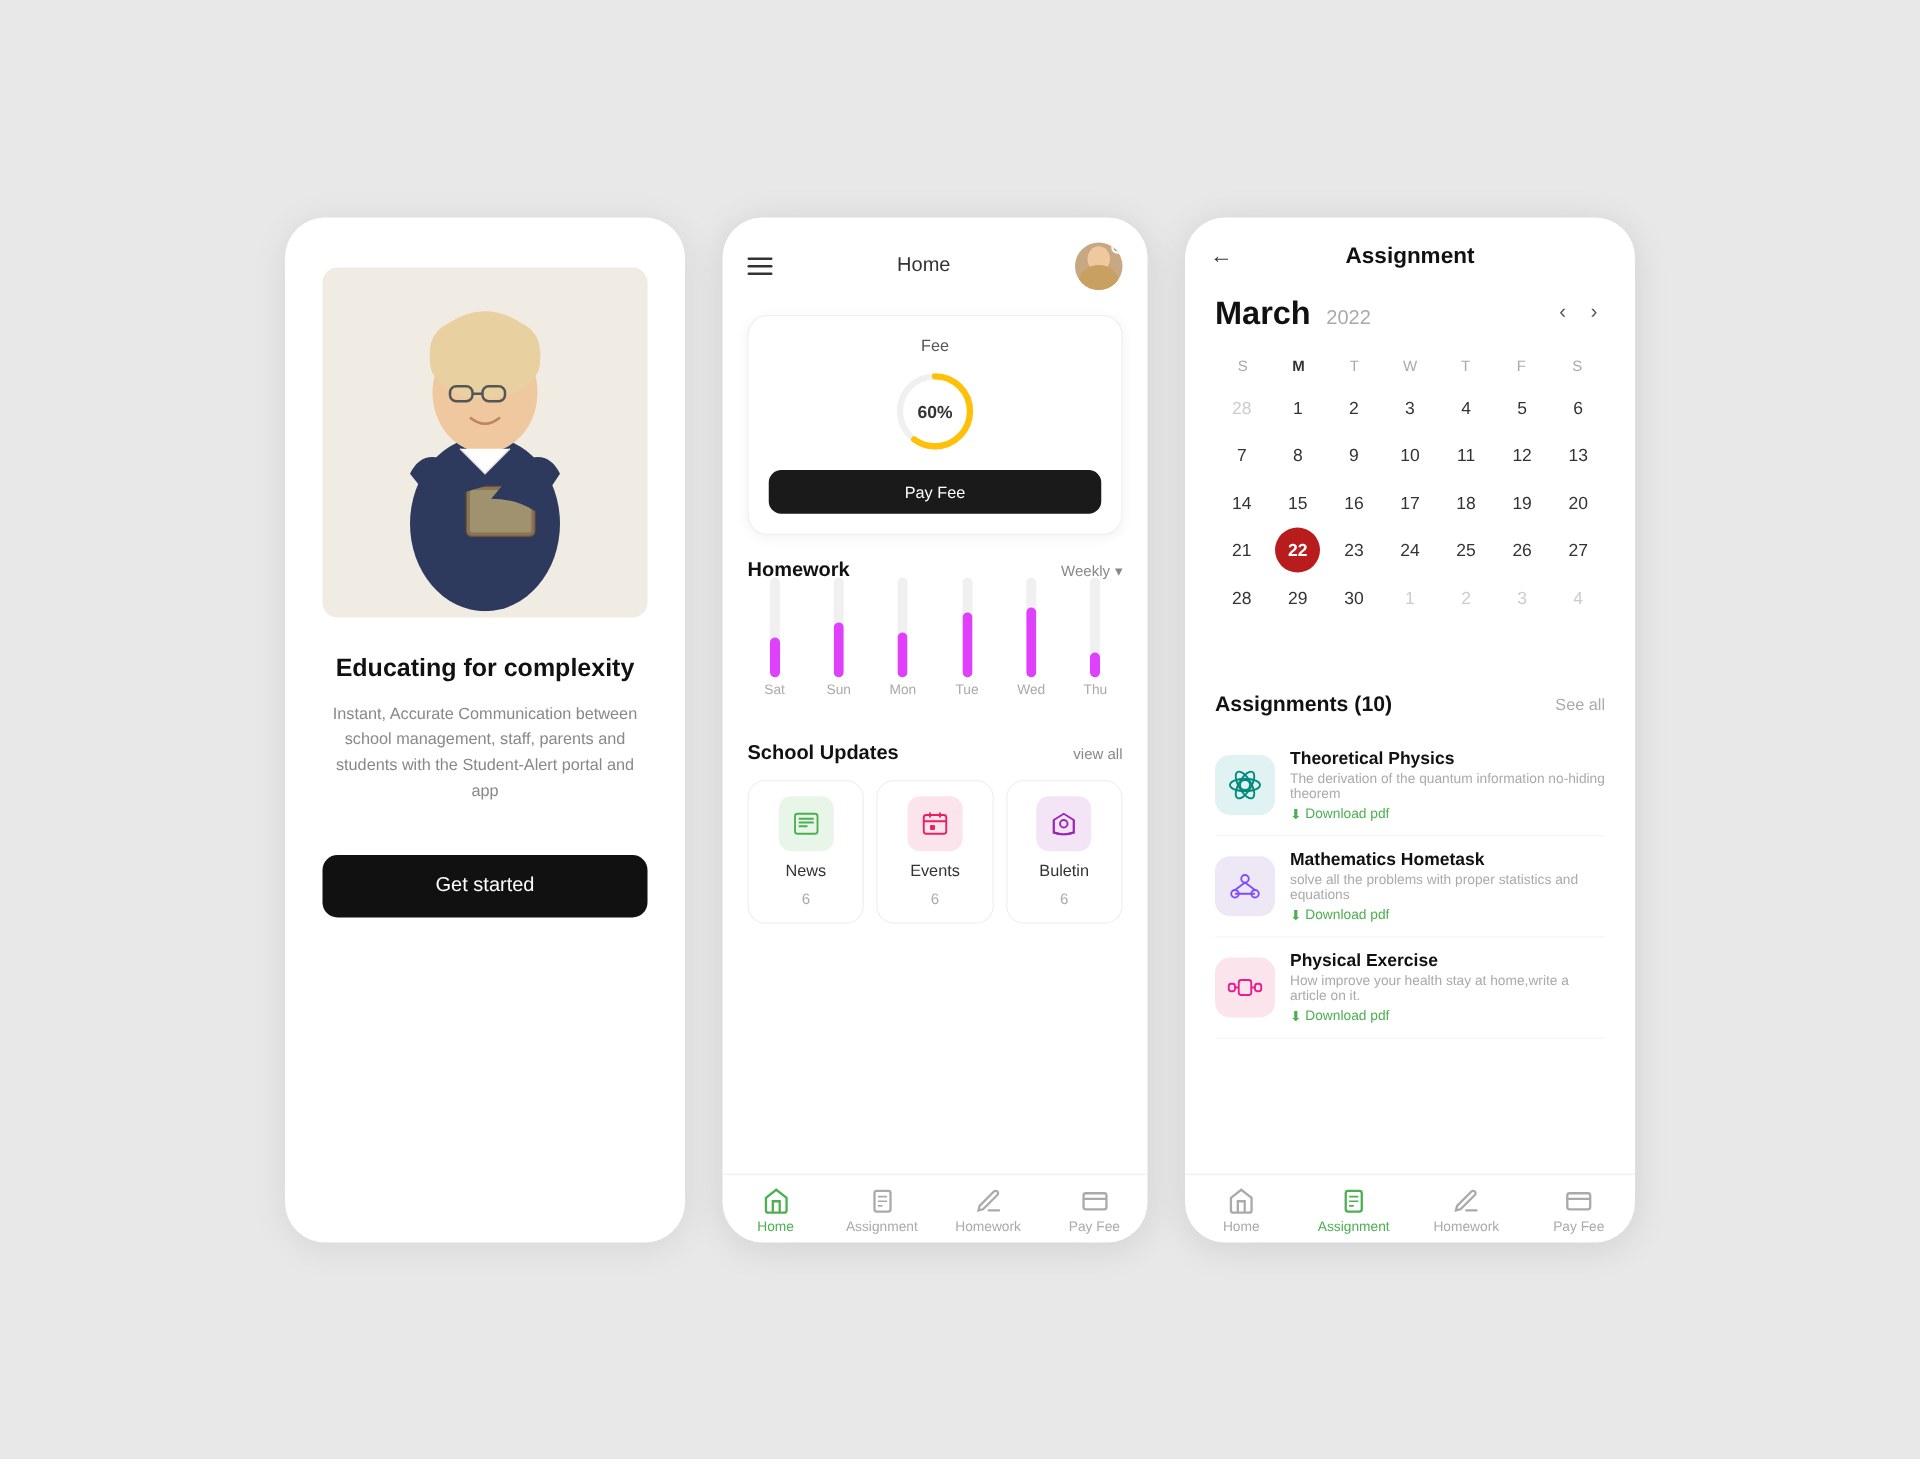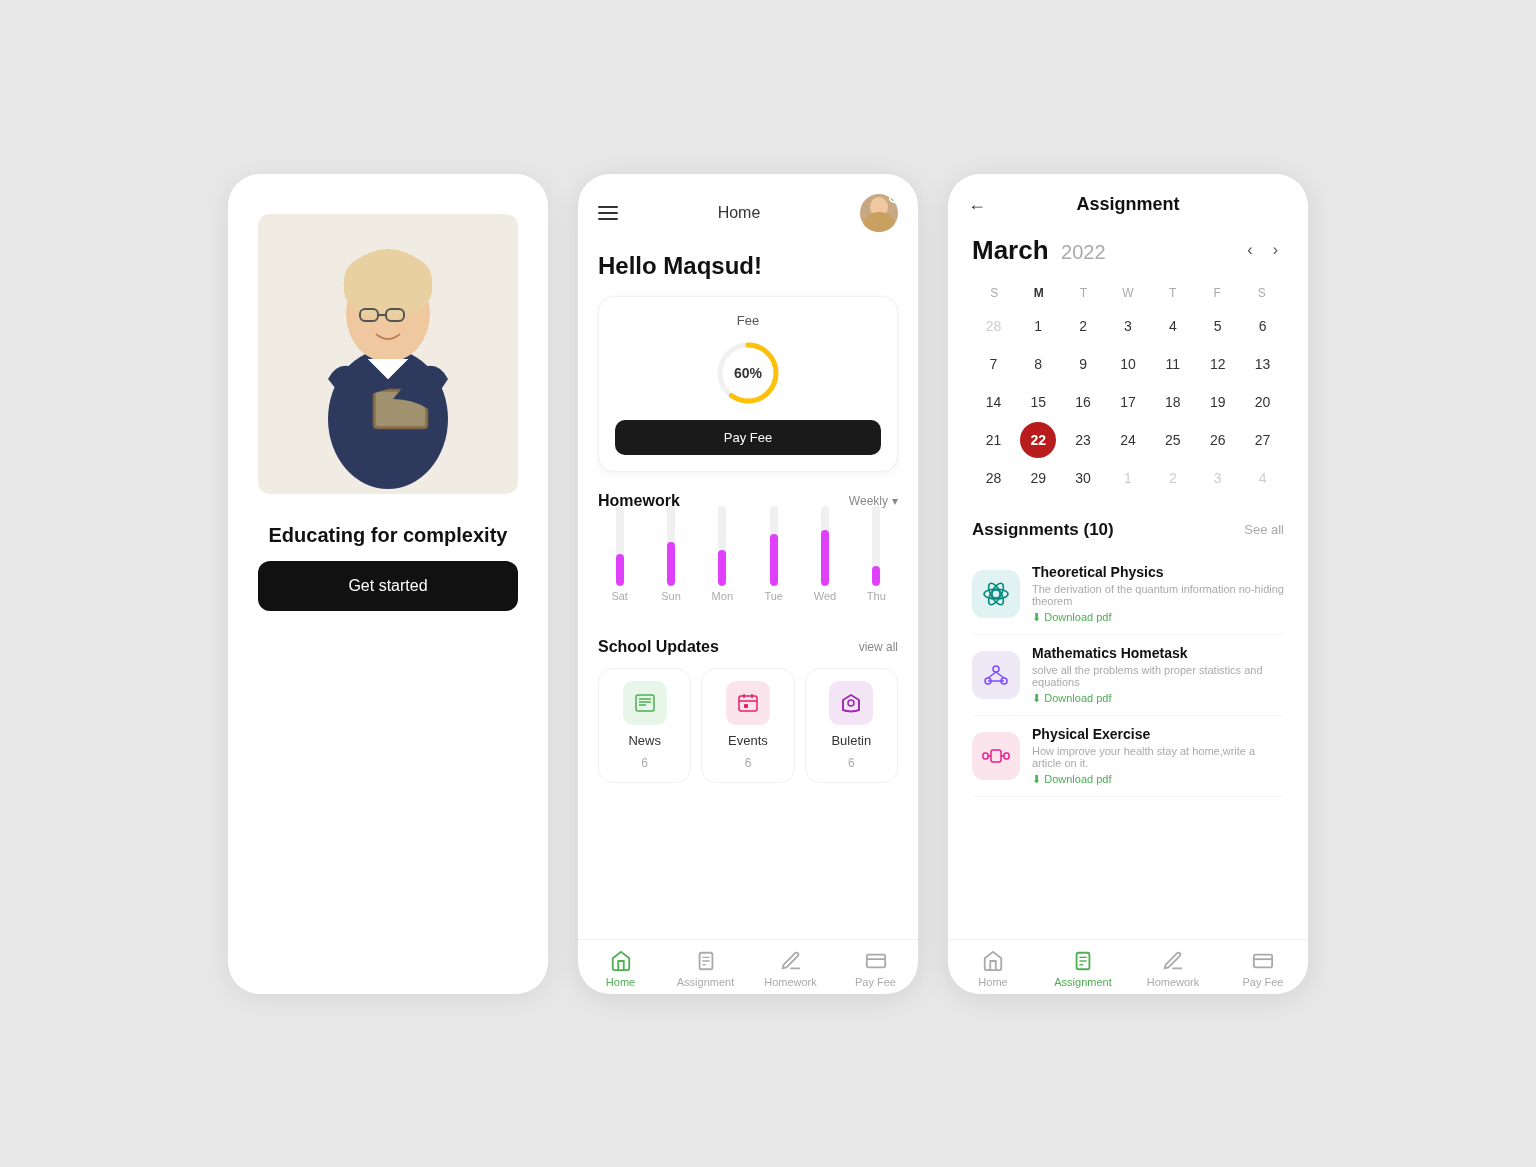--- a/index.html
+++ b/index.html
@@ -368,21 +368,21 @@
       align-items: center;
       justify-content: space-between;
       margin-bottom: 16px;
     }
     .month-title {
       font-size: 26px;
       font-weight: 700;
       color: #111;
     }
     .month-year {
-      font-size: 20px;
+      font-size: 16px;
       font-weight: 400;
       color: #aaa;
       margin-left: 8px;
     }
     .cal-nav-btns { display: flex; gap: 8px; }
     .cal-nav-btn {
       background: none;
       border: none;
       cursor: pointer;
       font-size: 16px;
@@ -427,20 +427,21 @@
     .cal-day.muted { color: #ccc; }
     .cal-day.today {
       background: #b91c1c;
       color: #fff;
       font-weight: 700;
       border-radius: 50%;
     }
     .assignments-section {
       padding: 8px 24px;
       flex: 1;
+      margin-top: 34px;
     }
     .assignments-header {
       display: flex;
       justify-content: space-between;
       align-items: center;
       margin-bottom: 14px;
     }
     .assignments-title {
       font-size: 17px;
       font-weight: 700;
@@ -535,20 +536,21 @@
         <rect x="95" y="170" width="55" height="40" rx="4" fill="#8b7355" stroke="#6b5335" stroke-width="1"></rect>
         <rect x="98" y="173" width="49" height="34" rx="2" fill="#a0926e"></rect>
 
         <path d="M50 160 Q60 140 80 150 L110 170 Q90 175 70 185 Z" fill="#2d3a5e"></path>
         <path d="M170 160 Q160 140 140 150 L115 180 Q135 180 150 190 Z" fill="#2d3a5e"></path>
 
         <path d="M98 115 Q110 125 122 115" stroke="#c0845a" stroke-width="2" fill="none"></path>
       </svg>
     </div>
     <h2 class="screen1-title">Educating for complexity</h2>
+    <p class="screen1-desc">Instant, Accurate Communication between school management, staff, parents and students with the Student-Alert portal and app</p>
     <button class="get-started-btn">Get started</button>
   </div>
 
   <div class="screen2">
     <div class="screen2-header">
       <div class="hamburger-icon">
         <span></span>
           <span></span>
           <span></span>
       </div>
@@ -556,21 +558,20 @@
       <div class="avatar-circle">
         <svg width="38" height="38" viewBox="0 0 38 38">
           <ellipse cx="19" cy="13" rx="9" ry="10" fill="#f0c8a0"></ellipse>
           <ellipse cx="19" cy="32" rx="16" ry="14" fill="#c8a060"></ellipse>
         </svg>
         <div class="avatar-dot"></div>
       </div>
     </div>
 
     <div class="screen2-content">
-      <div class="hello-text">Hello Maqsud!</div>
 
       <div class="cards-row">
 
 
         <div class="card-fee">
           <div class="card-label">Fee</div>
           <div class="circle-container">
             <svg class="circle-svg" width="70" height="70" viewBox="0 0 70 70">
               <circle cx="35" cy="35" r="28" fill="none" stroke="#f0f0f0" stroke-width="5"></circle>
               <circle cx="35" cy="35" r="28" fill="none" stroke="#ffc107" stroke-width="5" stroke-dasharray="105.56 175.93" stroke-linecap="round"></circle>

